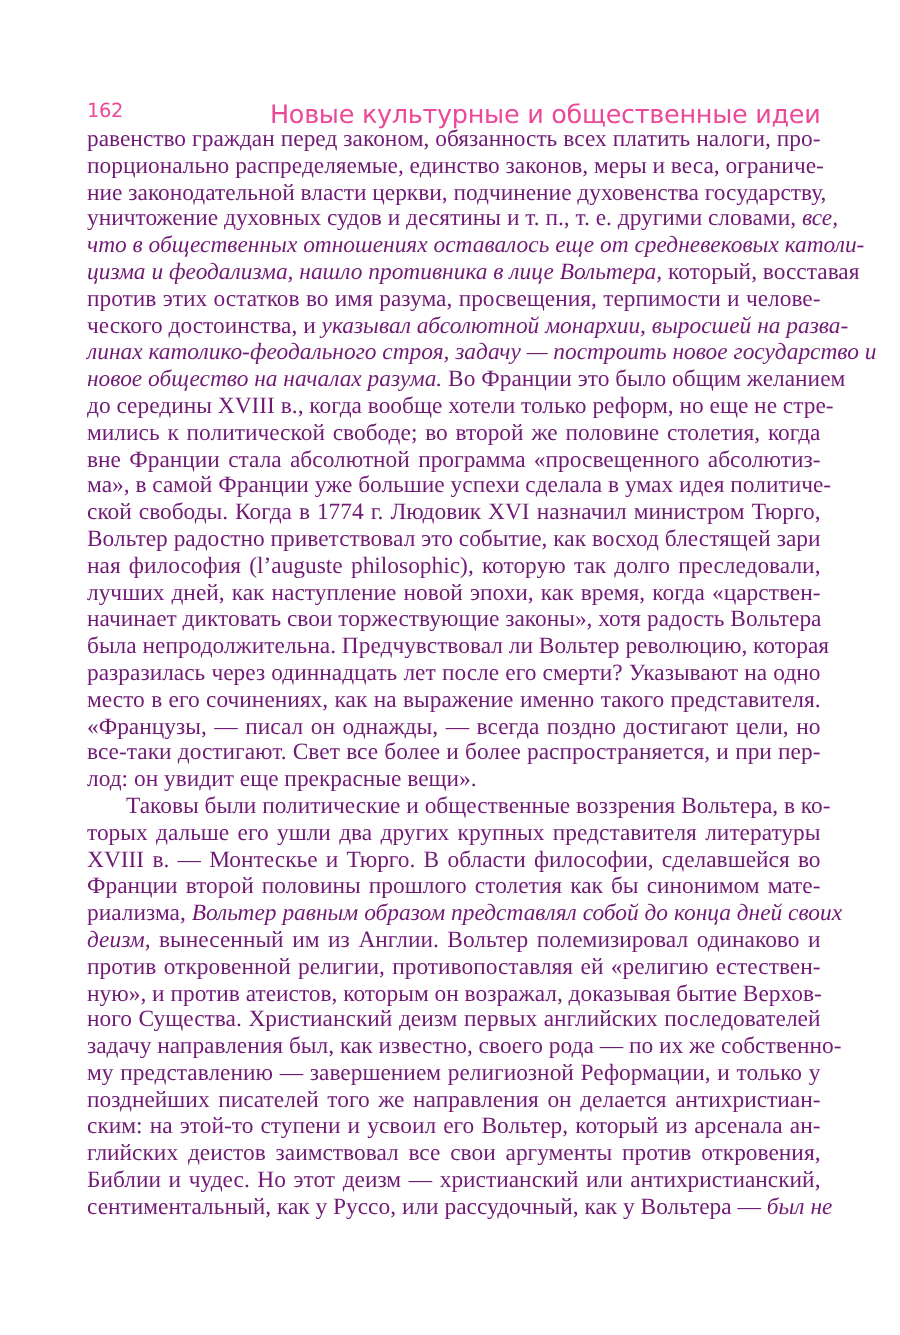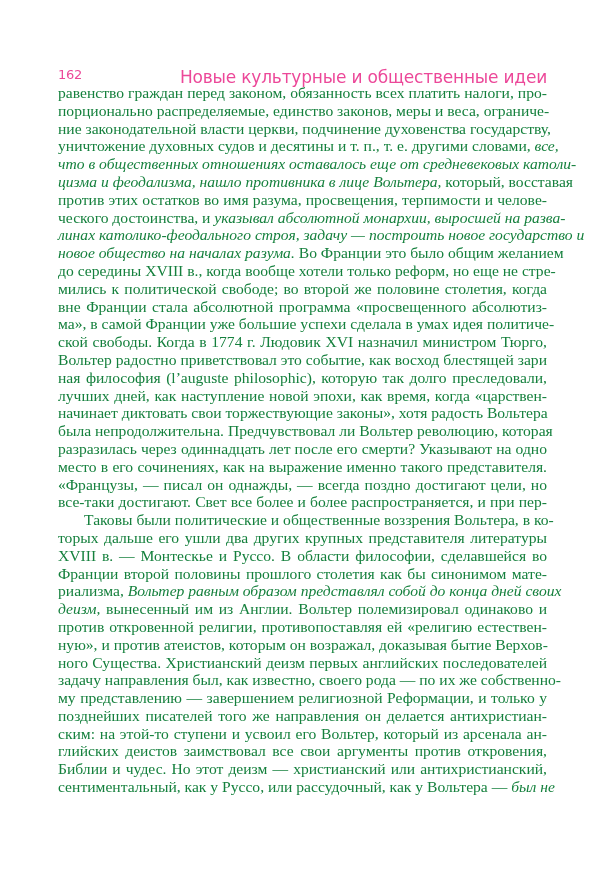--- a/index.html
+++ b/index.html
@@ -40,21 +40,21 @@
       letter-spacing: -0.2px;
     }
     .body-text {
       position: absolute;
       top: 84px;
       left: 58px;
       width: 489px;
       font-family: "Liberation Serif", serif;
       font-size: 15.6px;
       line-height: 17.8px;
-      color: #15803d;
+      color: #701a75;
     }
     .line {
       display: block;
       white-space: nowrap;
       text-align: justify;
       text-align-last: justify;
       height: 17.8px;
       overflow: visible;
     }
     .line.last {
@@ -97,25 +97,26 @@
       <span class="line"><span class="seg-n">ской свободы. Когда в 1774 г. Людовик XVI назначил министром Тюрго,</span></span>
       <span class="line"><span class="seg-n">Вольтер радостно приветствовал это событие, как восход блестящей зари</span></span>
       <span class="line"><span class="seg-n">ная философия (l’auguste philosophic), которую так долго преследовали,</span></span>
       <span class="line"><span class="seg-n">лучших дней, как наступление новой эпохи, как время, когда «царствен-</span></span>
       <span class="line"><span class="seg-n">начинает диктовать свои торжествующие законы», хотя радость Вольтера</span></span>
       <span class="line"><span class="seg-n">была непродолжительна. Предчувствовал ли Вольтер революцию, которая</span></span>
       <span class="line"><span class="seg-n">разразилась через одиннадцать лет после его смерти? Указывают на одно</span></span>
       <span class="line"><span class="seg-n">место в его сочинениях, как на выражение именно такого представителя.</span></span>
       <span class="line"><span class="seg-n">«Французы, — писал он однажды, — всегда поздно достигают цели, но</span></span>
       <span class="line"><span class="seg-n">все-таки достигают. Свет все более и более распространяется, и при пер-</span></span>
+      <span class="line last"><span class="seg-n">лод: он увидит еще прекрасные вещи».</span></span>
     </div>
     <div>
       <span class="line indent"><span class="seg-n">Таковы были политические и общественные воззрения Вольтера, в ко-</span></span>
       <span class="line"><span class="seg-n">торых дальше его ушли два других крупных представителя литературы</span></span>
-      <span class="line"><span class="seg-n">XVIII в. — Монтескье и Руссо. В области философии, сделавшейся во</span></span>
+      <span class="line"><span class="seg-n">XVIII в. — Монтескье и Тюрго. В области философии, сделавшейся во</span></span>
       <span class="line"><span class="seg-n">Франции второй половины прошлого столетия как бы синонимом мате-</span></span>
       <span class="line"><span class="seg-n">риализма, </span><span class="seg-i">Вольтер равным образом представлял собой до конца дней своих</span></span>
       <span class="line"><span class="seg-i">деизм,</span><span class="seg-n"> вынесенный им из Англии. Вольтер полемизировал одинаково и</span></span>
       <span class="line"><span class="seg-n">против откровенной религии, противопоставляя ей «религию естествен-</span></span>
       <span class="line"><span class="seg-n">ную», и против атеистов, которым он возражал, доказывая бытие Верхов-</span></span>
       <span class="line"><span class="seg-n">ного Существа. Христианский деизм первых английских последователей</span></span>
       <span class="line"><span class="seg-n">задачу направления был, как известно, своего рода — по их же собственно-</span></span>
       <span class="line"><span class="seg-n">му представлению — завершением религиозной Реформации, и только у</span></span>
       <span class="line"><span class="seg-n">позднейших писателей того же направления он делается антихристиан-</span></span>
       <span class="line"><span class="seg-n">ским: на этой-то ступени и усвоил его Вольтер, который из арсенала ан-</span></span>

